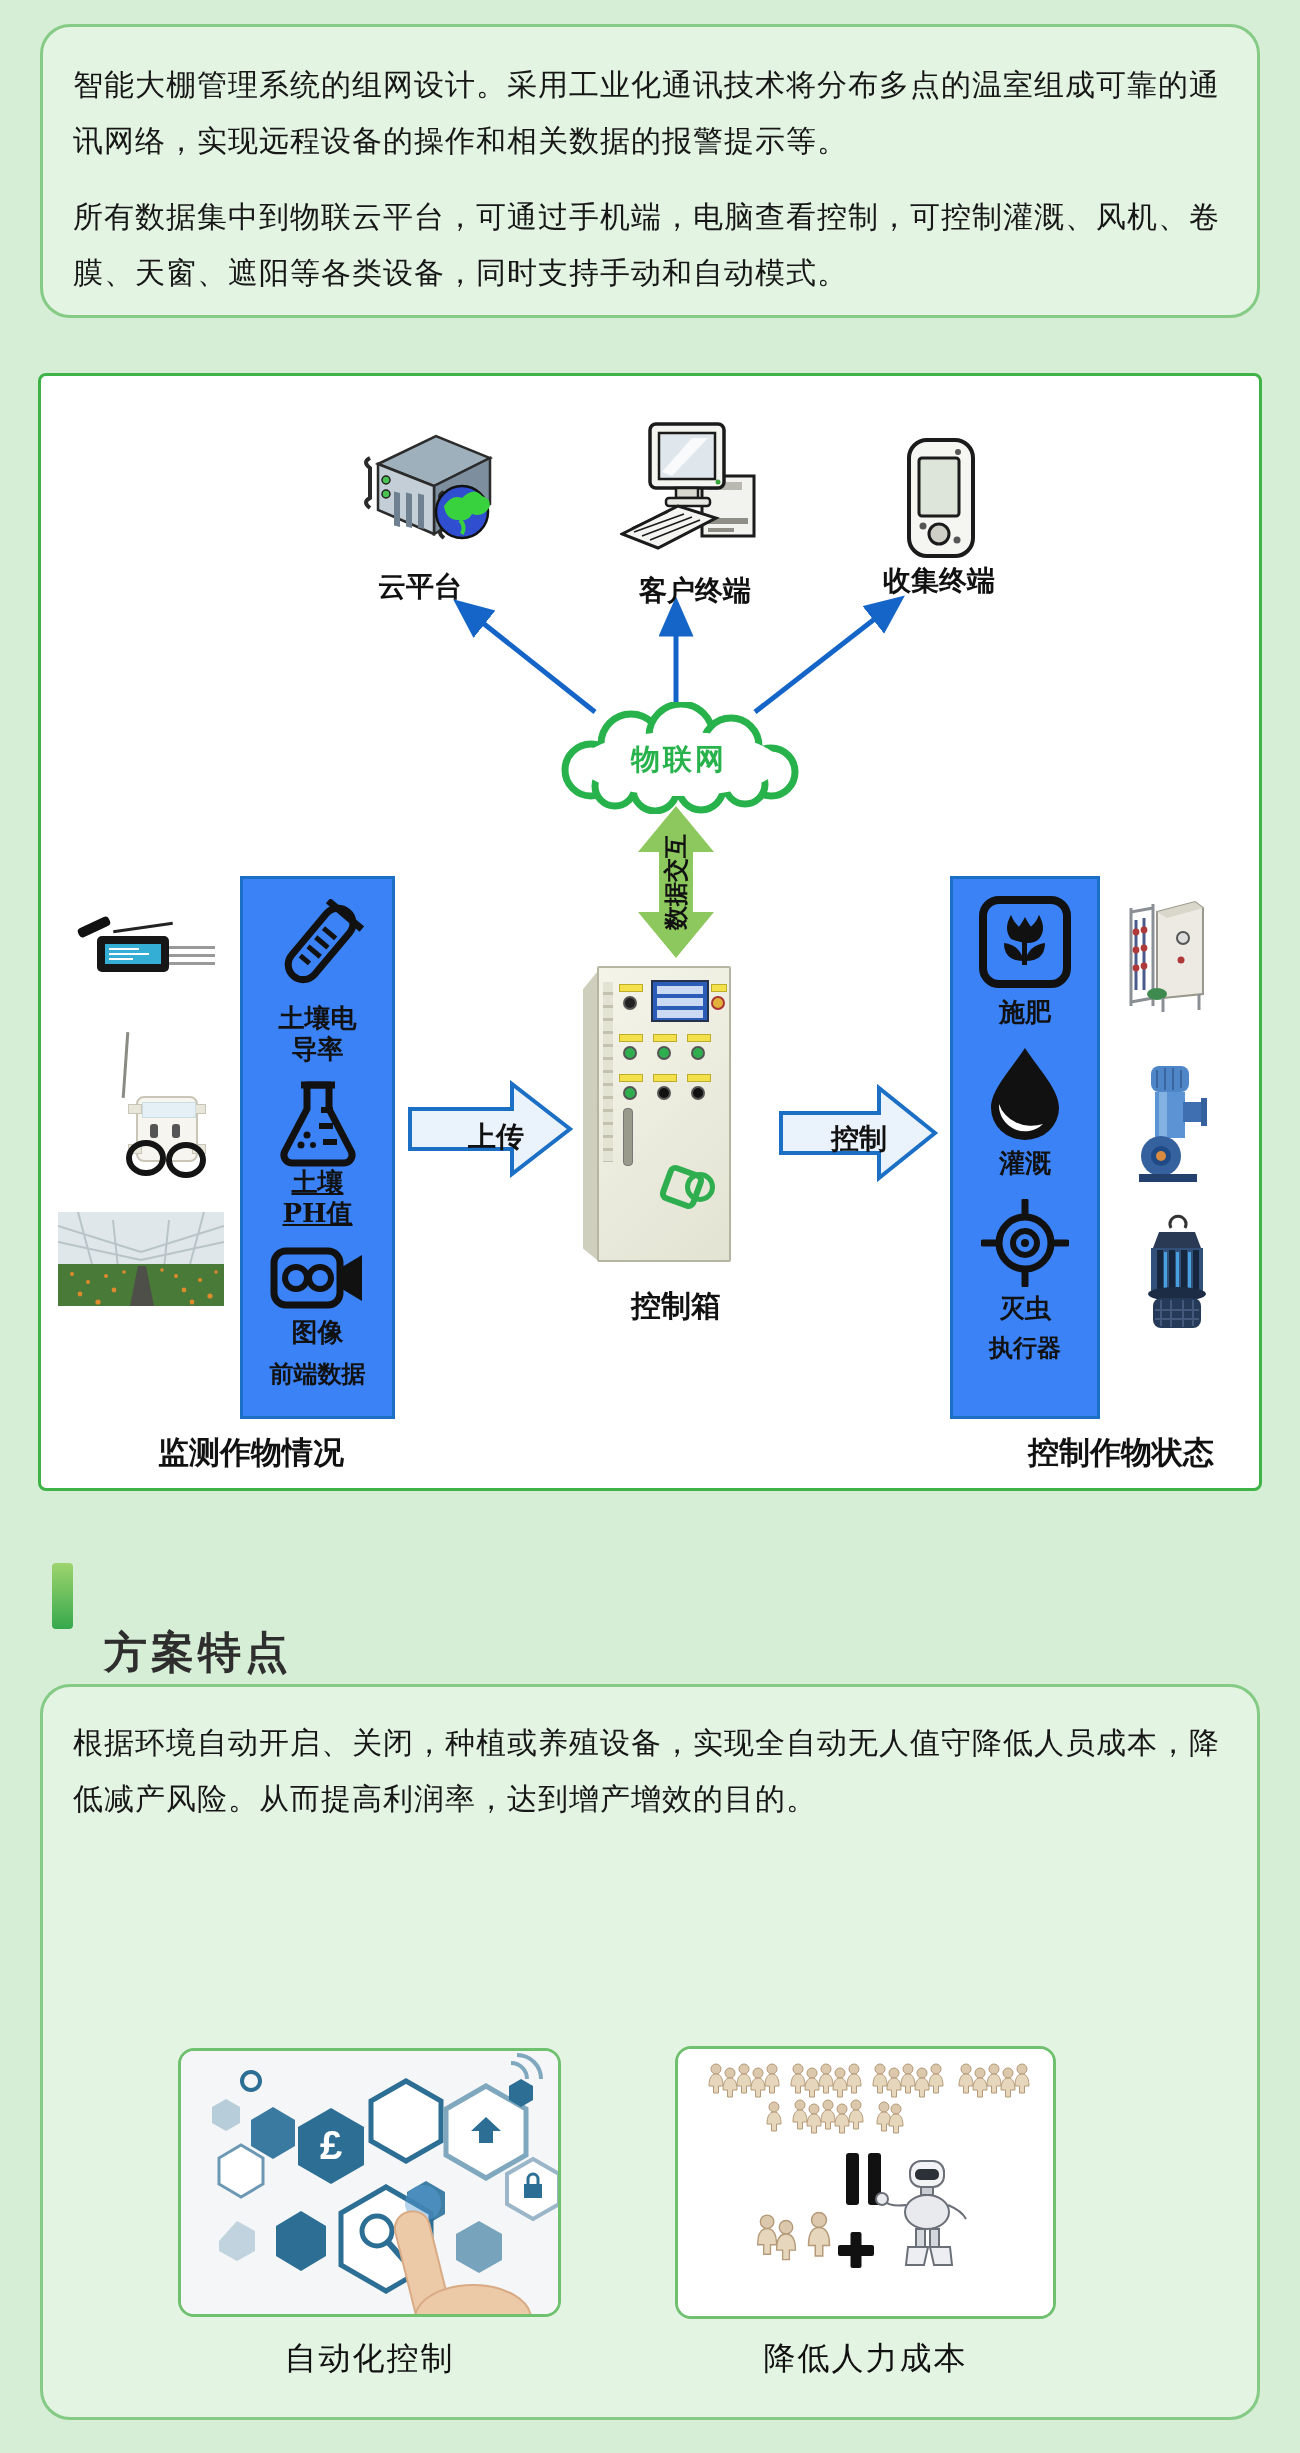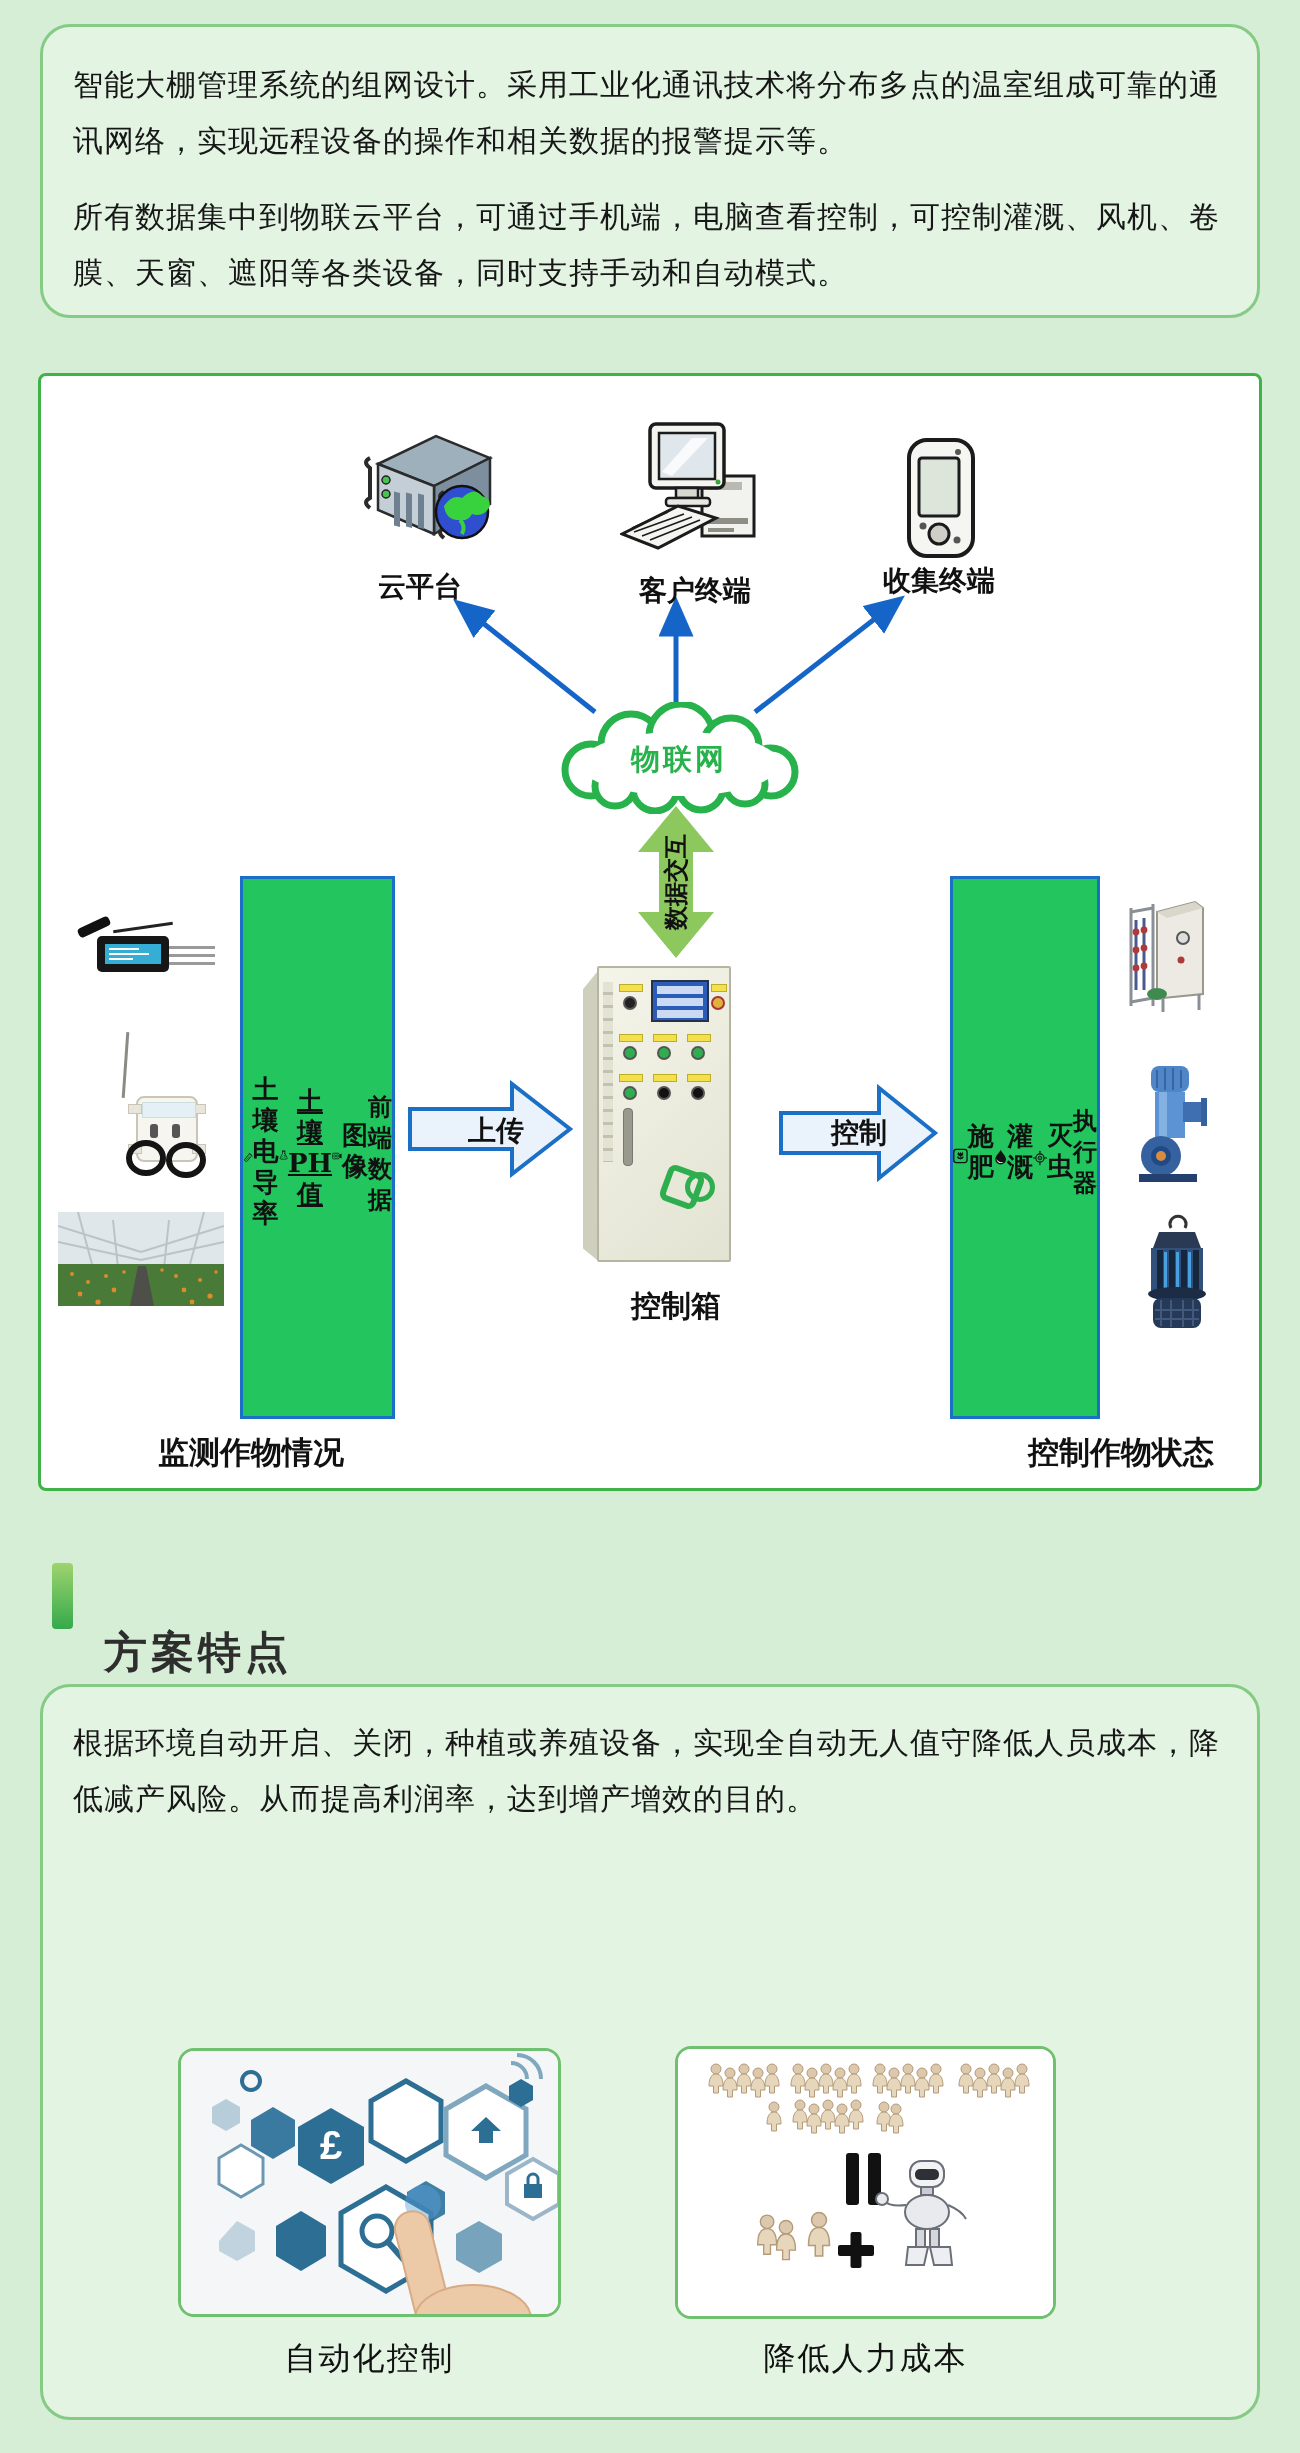--- a/index.html
+++ b/index.html
@@ -21,22 +21,22 @@
   .green-box p + p{margin-top:20px;}
   .diagram{
     background:#ffffff;border:3px solid #3fb347;border-radius:8px;
     box-sizing:border-box;
   }
   .dlabel{
     font-family:"DejaVu Serif","Liberation Serif",serif;
     font-weight:700;color:#111;text-align:center;
   }
   .blue-frame{
-    border:3px solid #1b6fc5;background:#22c55e;box-sizing:border-box;
-    display:flex;flex-direction:row;align-items:center;
+    border:3px solid #1b6fc5;background:#3b82f6;box-sizing:border-box;
+    display:flex;flex-direction:column;align-items:center;
   }
   .item-label{
     font-family:"DejaVu Serif","Liberation Serif",serif;
     font-weight:700;font-size:26px;line-height:31px;color:#111;text-align:center;
   }
   .caption{
     font-family:"DejaVu Serif","Liberation Serif",serif;
     font-weight:700;font-size:31px;color:#111;text-align:center;
   }
   .cloud-text{
@@ -44,21 +44,21 @@
     letter-spacing:3px;
     font-family:Liberation Mono, monospace;
   }
   .rot-text{
     font-family:"DejaVu Serif","Liberation Serif",serif;
     font-weight:700;font-size:24px;color:#111;text-align:center;
     transform:rotate(-90deg);
   }
   .arrow-word{
     font-family:"DejaVu Serif","Liberation Serif",serif;
-    font-weight:700;font-size:28px;color:#111;text-align:center;
+    font-weight:700;font-size:28px;color:#111;text-align:center;margin-top:6px;
   }
   .section-bar{
     width:21px;height:66px;border-radius:4px;
     background:linear-gradient(#9ed46e,#35a94c);
   }
   .section-title{
     font-size:43px;font-weight:700;color:#2e2e2e;letter-spacing:4px;
   }
   .fig{
     border:3px solid #6fc06f;border-radius:16px;background:#fff;

